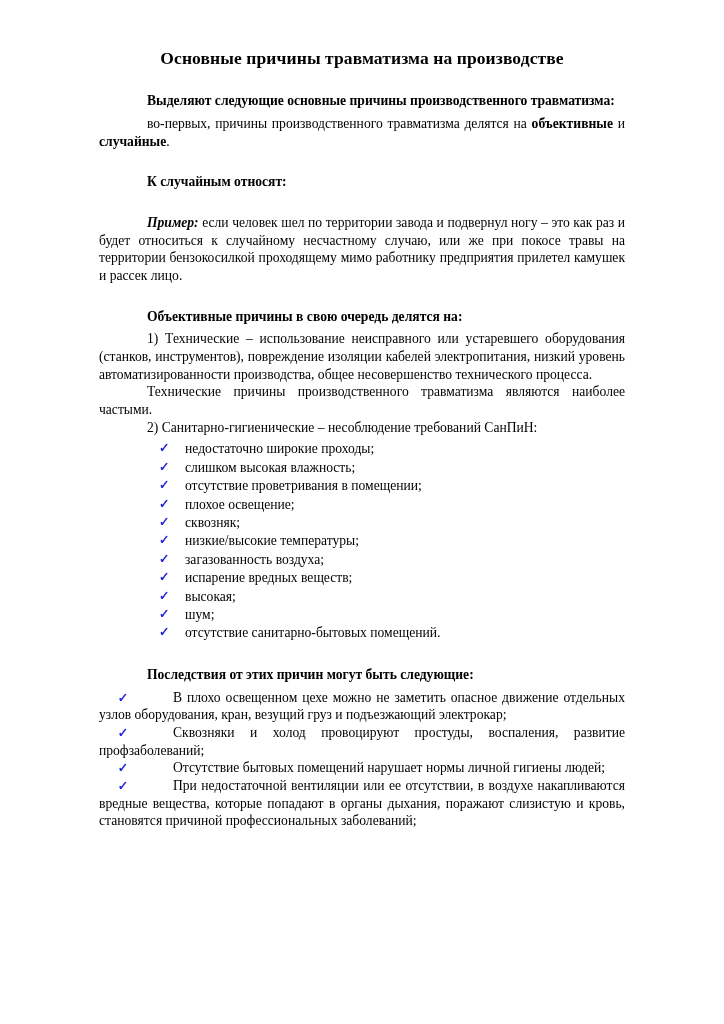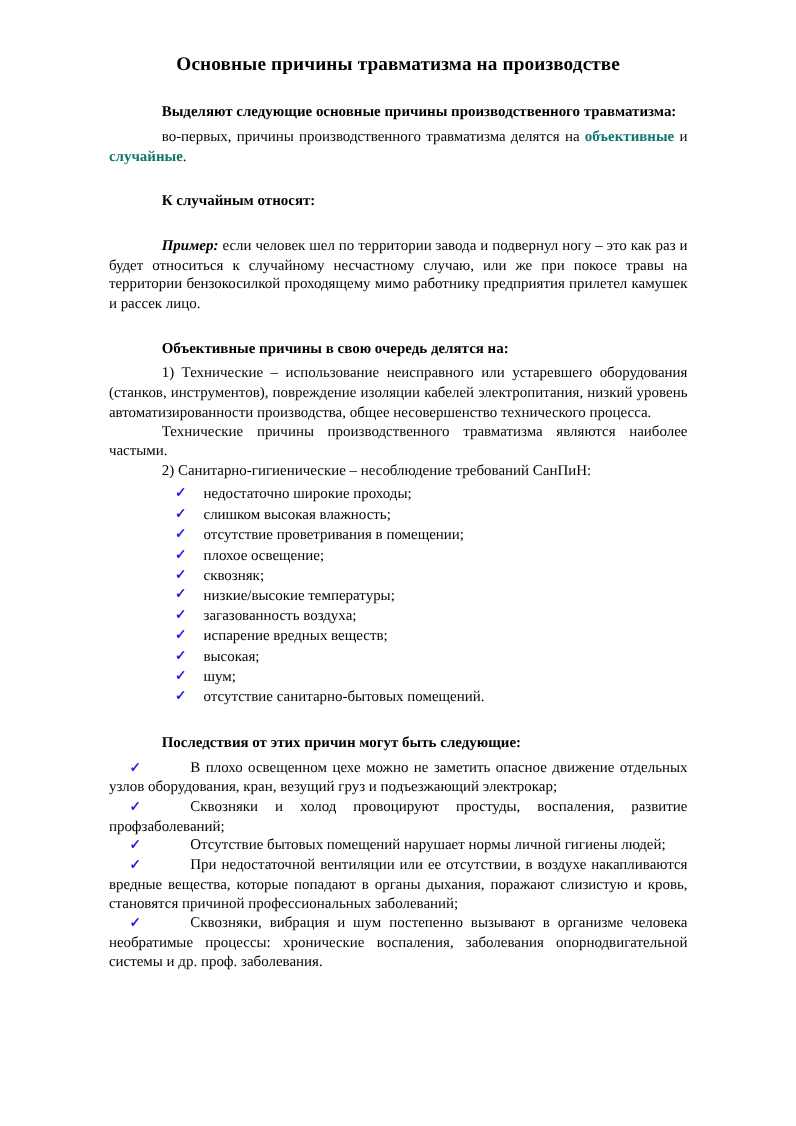--- a/index.html
+++ b/index.html
@@ -50,21 +50,21 @@
   }
   .bold {
     font-weight: normal;
   }
   .bolditalic {
     font-weight: bold;
     font-style: italic;
   }
   .blue-bold {
     font-weight: bold;
-    color: #0f766e;
+    color: #000000;
   }
   .heading {
     font-weight: bold;
     text-indent: 48px;
     font-size: 13.6px;
     line-height: 1.3;
   }
   ul.check-list {
     list-style: none;
     margin: 4px 0 0 0;
@@ -175,17 +175,14 @@
   </p>
 
   <p class="conseq">
     <span class="tick-inline">✓</span><span class="conseq-first-indent"></span><span>Отсутствие бытовых помещений нарушает нормы личной гигиены людей;</span>
   </p>
 
   <p class="conseq">
     <span class="tick-inline">✓</span><span class="conseq-first-indent"></span><span>При недостаточной вентиляции или ее отсутствии, в воздухе накапливаются вредные вещества, которые попадают в органы дыхания, поражают слизистую и кровь, становятся причиной профессиональных заболеваний;</span>
   </p>
 
-  <p class="conseq">
-    <span class="tick-inline">✓</span><span class="conseq-first-indent"></span><span>Сквозняки, вибрация и шум постепенно вызывают в организме человека необратимые процессы: хронические воспаления, заболевания опорнодвигательной системы и др. проф. заболевания.</span>
-  </p>
 
 </div>
 
 </body></html>

